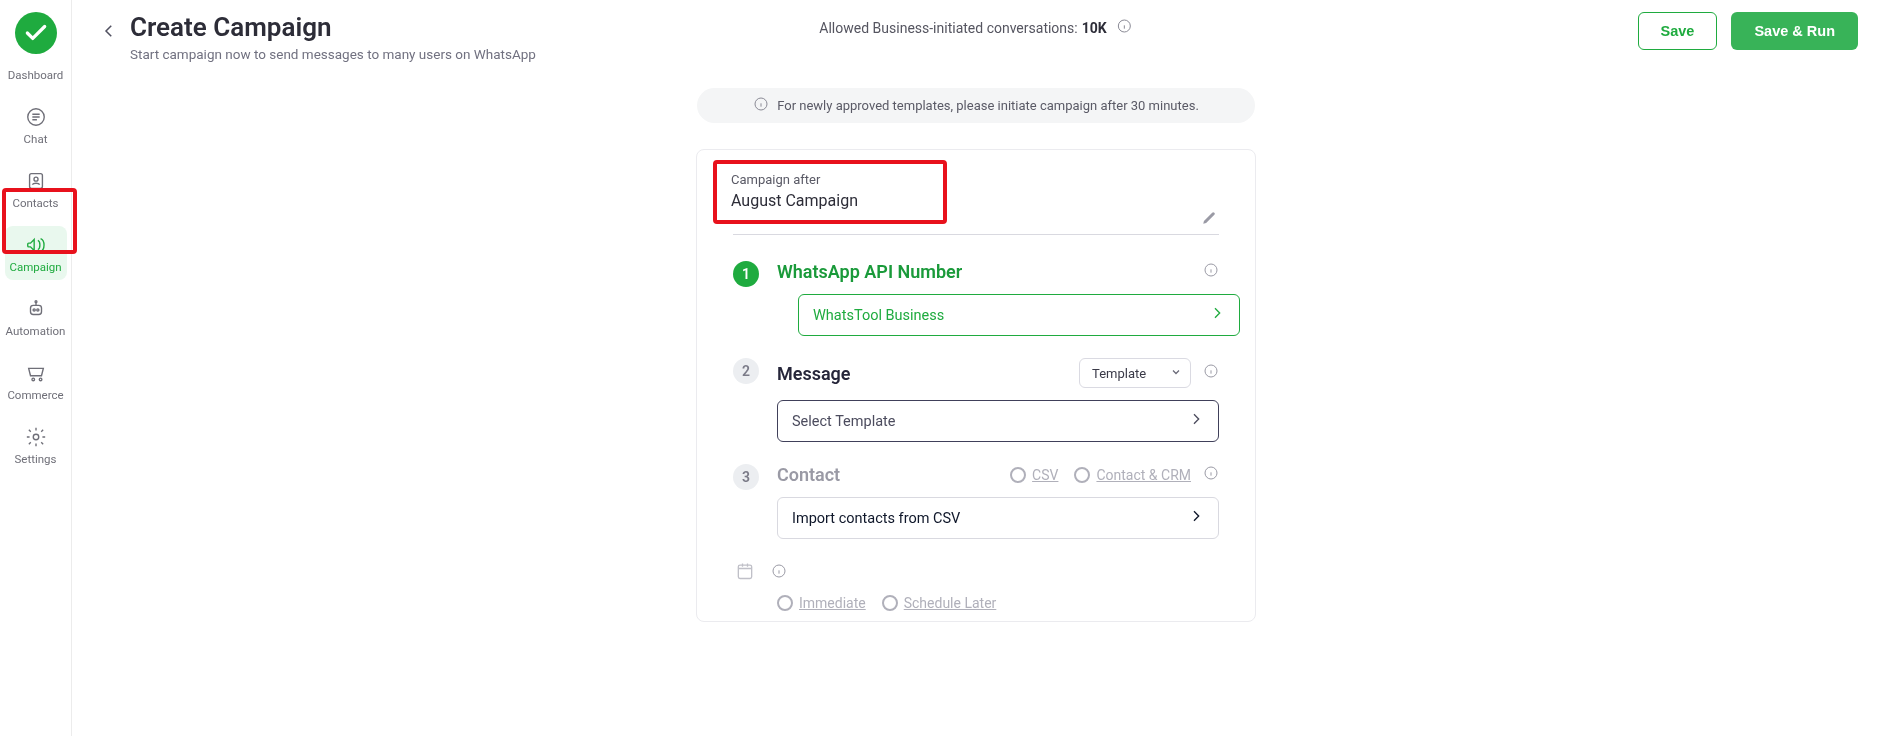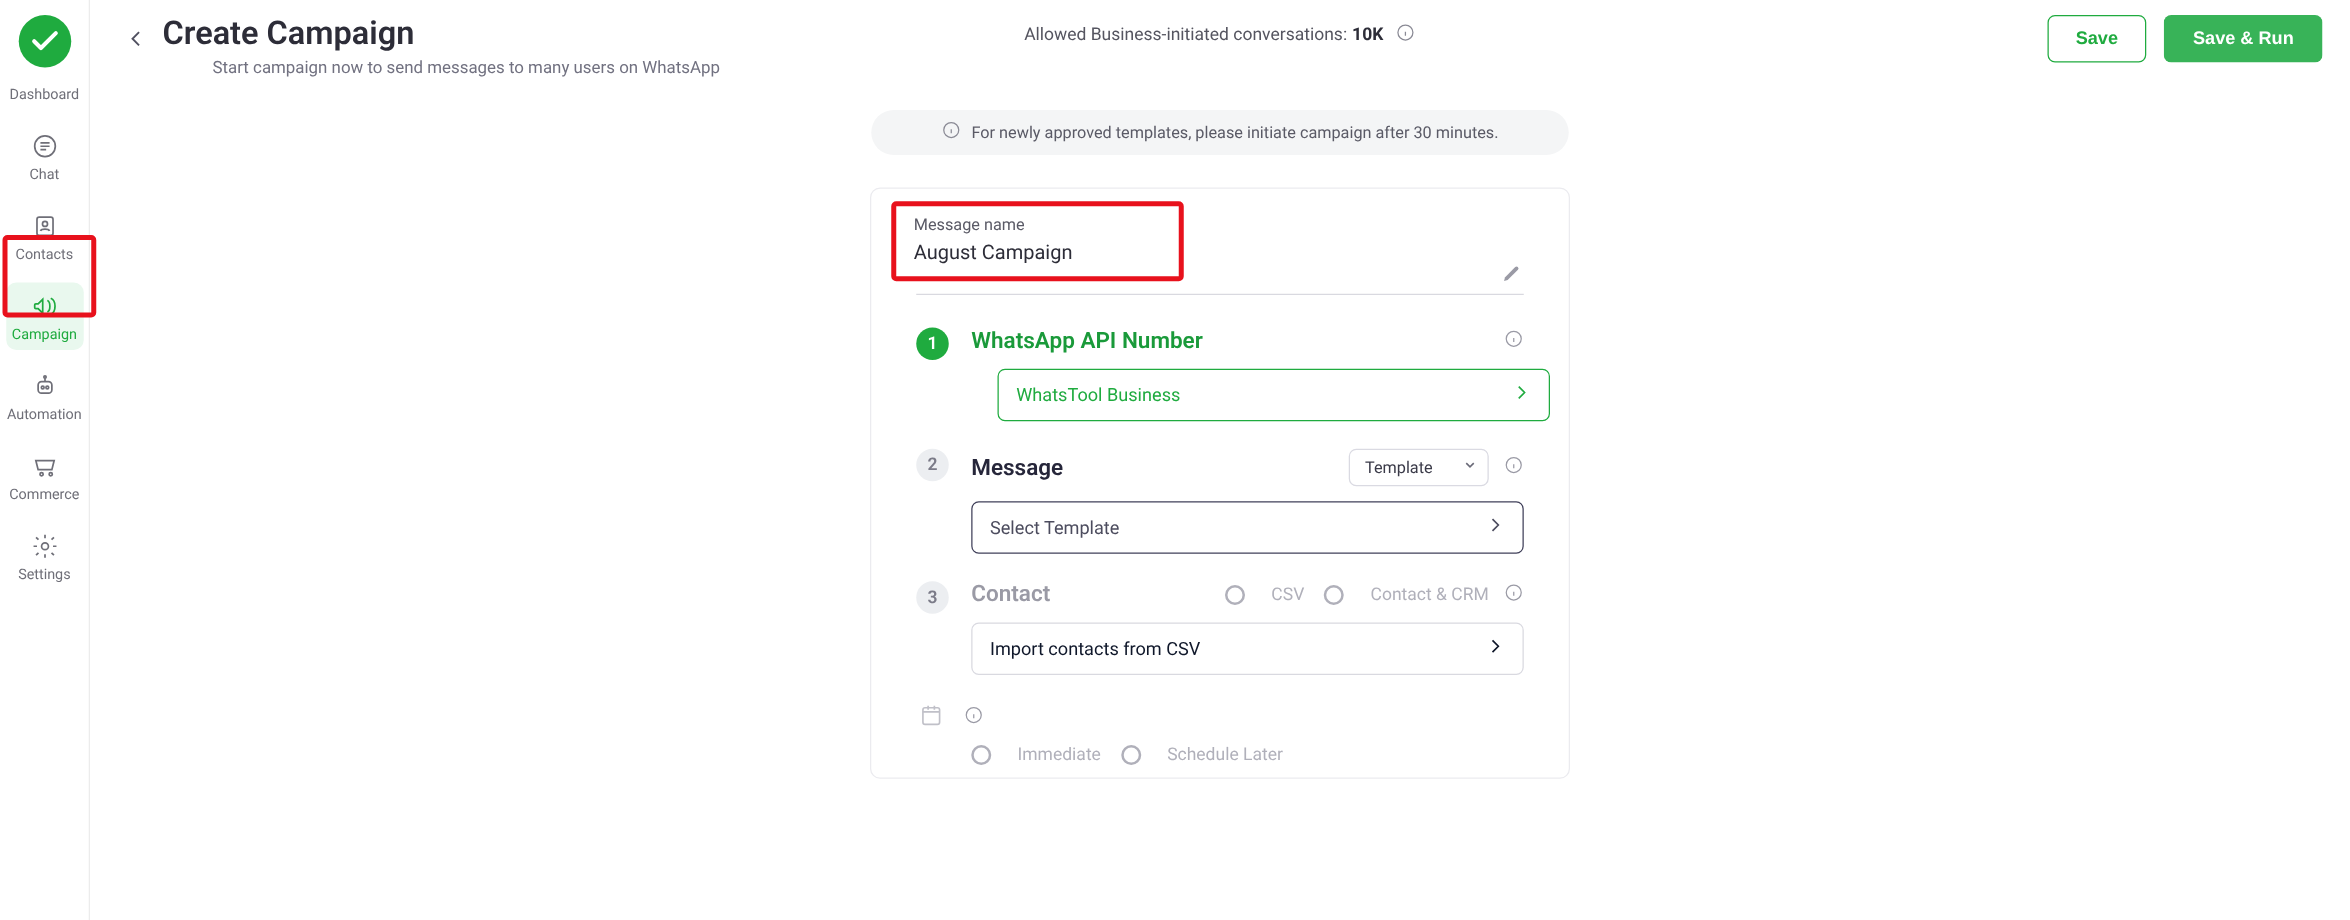--- a/index.html
+++ b/index.html
@@ -101,21 +101,20 @@
   .title-block { display: flex; flex-direction: column; }
   .page-title {
     font-size: 26px;
     font-weight: 600;
     color: #2d2d38;
   }
   .page-sub {
     font-size: 13.5px;
     color: #717180;
     margin-top: 4px;
-    margin-left: 40px;
   }
 
   .top-center {
     position: absolute;
     left: 50%;
     transform: translateX(-50%);
     top: 18px;
     display: flex;
     align-items: center;
     color: #555560;
@@ -261,21 +260,21 @@
     display: flex;
     align-items: center;
     position: relative;
     cursor: pointer;
     min-width: 112px;
   }
   .mini-select .mini-chev { position: absolute; right: 8px; color: #6a6a78; }
   .mini-chev svg { width: 12px; height: 12px; stroke: currentColor; fill: none; stroke-width: 2.5; }
 
   .radio-group { display: flex; align-items: center; gap: 16px; }
-  .radio-item { display: flex; align-items: center; gap: 21px; color: #8a8a95; font-size: 14px; cursor: pointer; }
+  .radio-item { display: flex; align-items: center; gap: 6px; color: #8a8a95; font-size: 14px; cursor: pointer; text-decoration: underline; }
   .radio-item.off { color: #b0b0ba; }
   .radio-circle {
     width: 16px; height: 16px; border: 2px solid #b0b0ba; border-radius: 50%;
   }
 
   .schedule-row { display: flex; align-items: center; margin-bottom: 10px; }
   .cal-icon { color: #c0c0c8; margin-right: 16px; margin-left: 2px; }
   .cal-icon svg { width: 20px; height: 20px; stroke: currentColor; fill: none; stroke-width: 1.6; }
   .schedule-title { font-size: 16px; color: #9a9aa5; font-weight: 600; flex: 1; }
 
@@ -400,21 +399,21 @@
             <circle cx="12" cy="12" r="9"></circle>
             <path d="M12 8h.01M12 11v5"></path>
           </svg>
       </span>
       <span>For newly approved templates, please initiate campaign after 30 minutes.</span>
     </div>
 
     <div class="card">
 
       <div class="name-box">
-        <div class="name-label-txt">Message name</div>
+        <div class="name-label-txt">Campaign after</div>
         <div class="name-value-txt">August Campaign</div>
       </div>
 
       <div class="name-row" style="padding-top:30px;">
         <div class="name-col">
           <span style="visibility:hidden;">.</span>
         </div>
         <span class="pencil">
           <svg viewBox="0 0 24 24">
               <path d="M3 21l3.8-.9 11-11a2 2 0 000-2.8l-.1-.1a2 2 0 00-2.8 0l-11 11L3 21z"></path>

